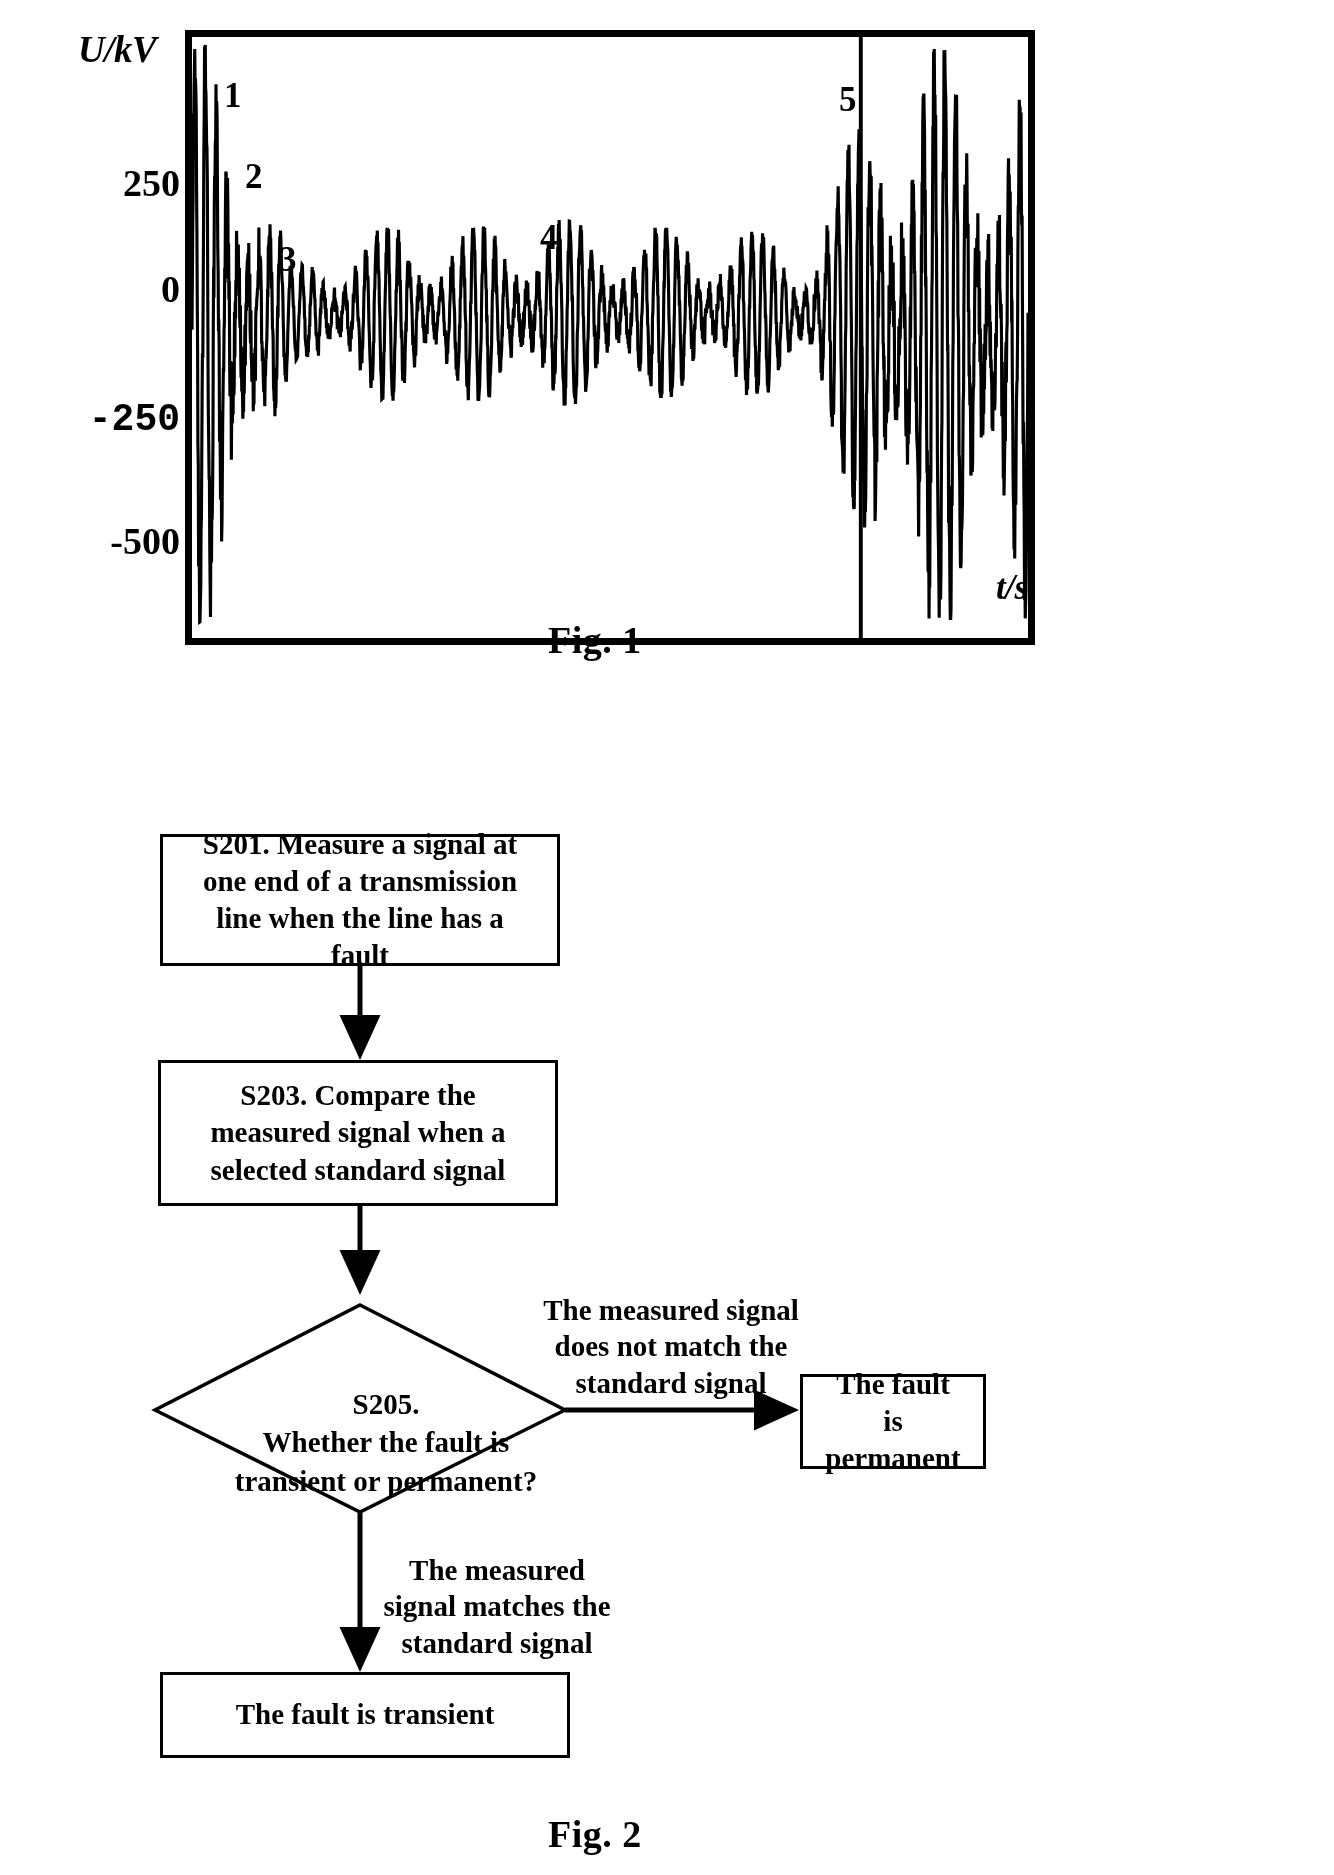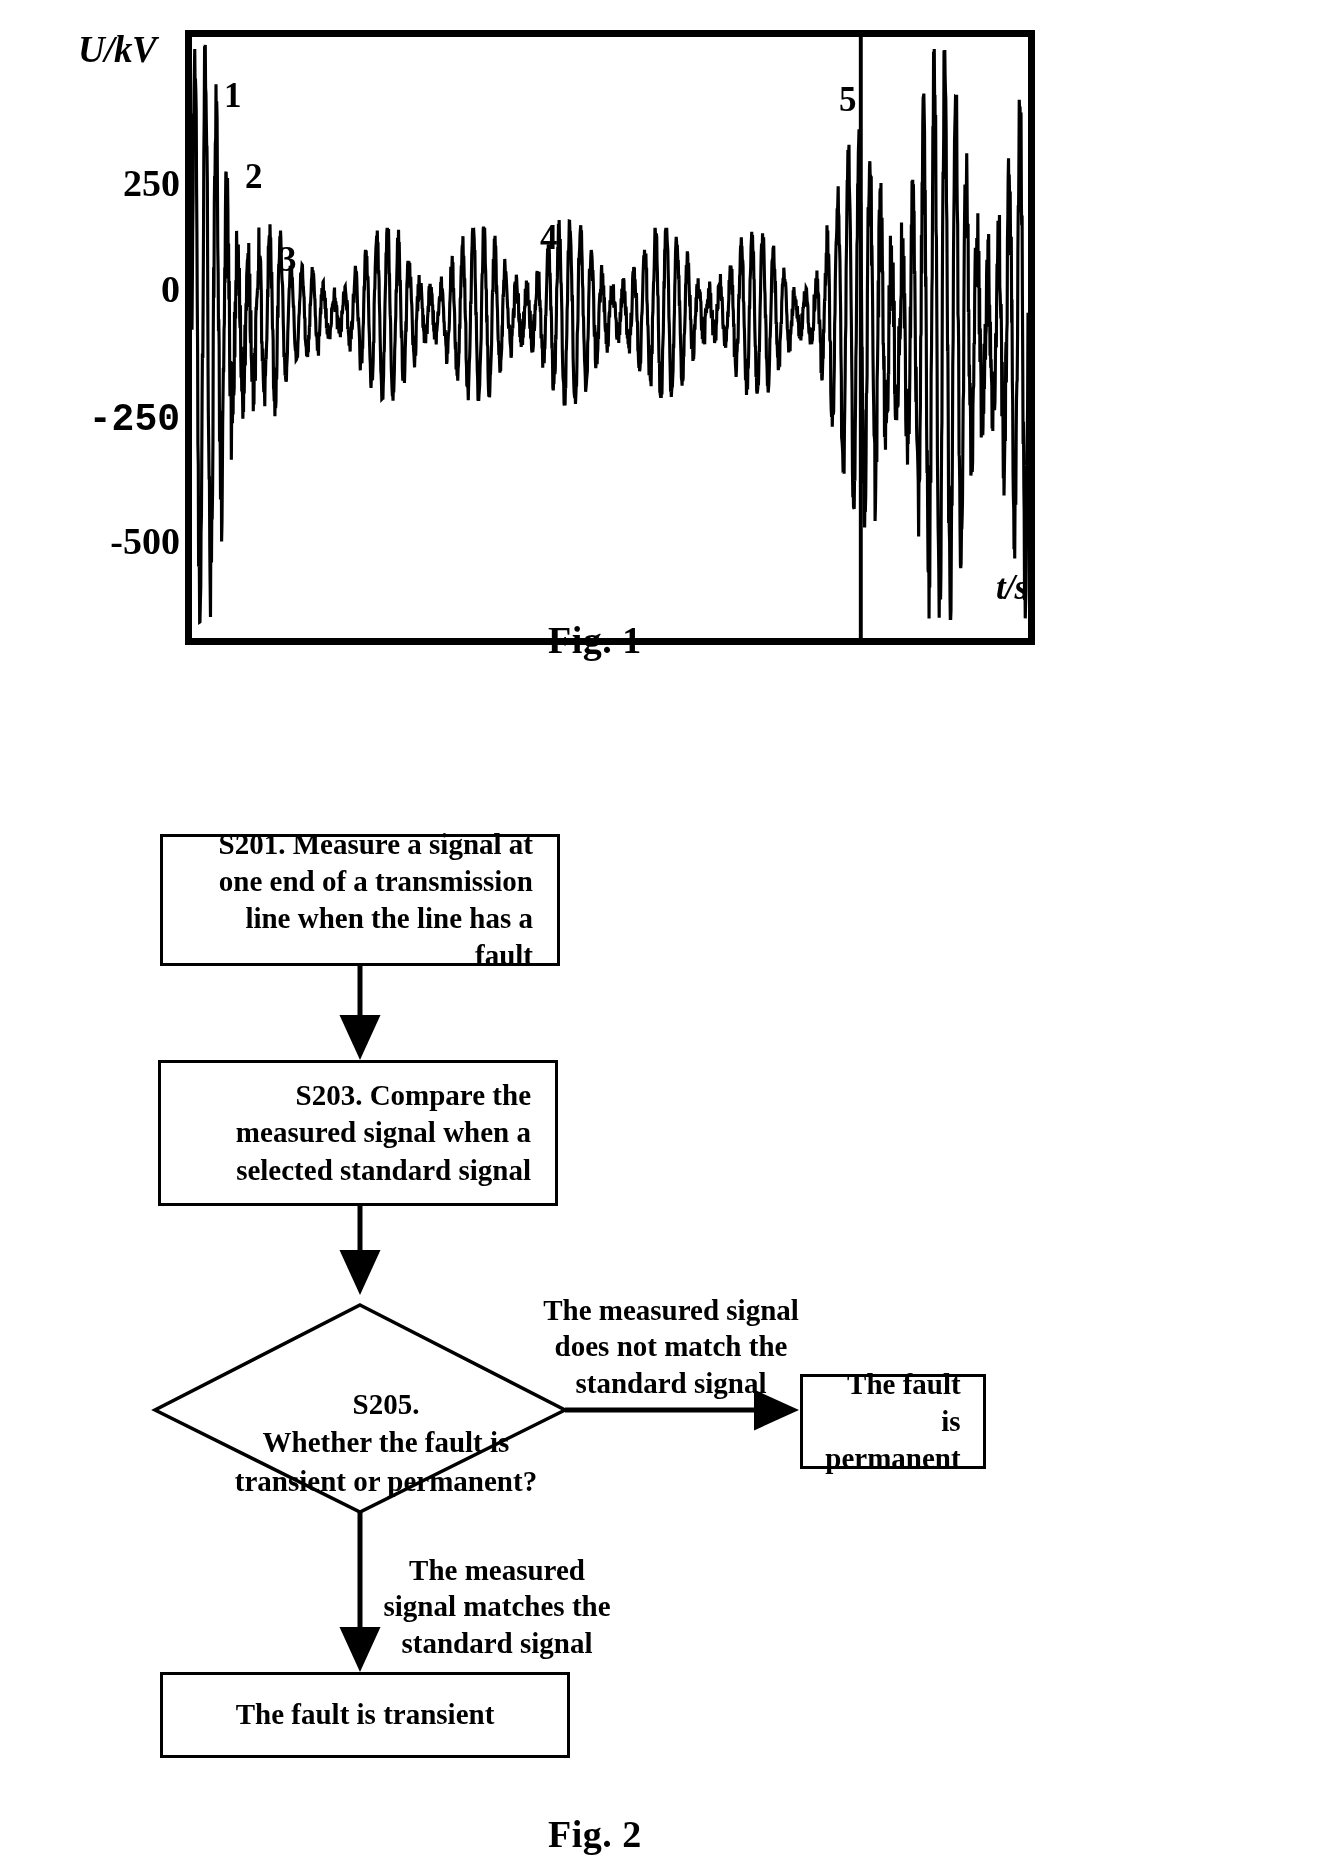--- a/index.html
+++ b/index.html
@@ -114,21 +114,21 @@
   #figure2 > * { pointer-events: auto; }
 
   .flow-box {
     position: absolute;
     border: 3px solid #000;
     background: #fff;
     box-sizing: border-box;
     display: flex;
     align-items: center;
     justify-content: center;
-    text-align: right;
+    text-align: center;
     font-weight: bold;
     font-size: 29px;
     line-height: 1.28;
     padding: 6px 24px;
     font-family: "Liberation Serif", serif;
   }
 
   #box-s201 {
     left: 160px;  top: 834px;
     width: 400px; height: 132px;

